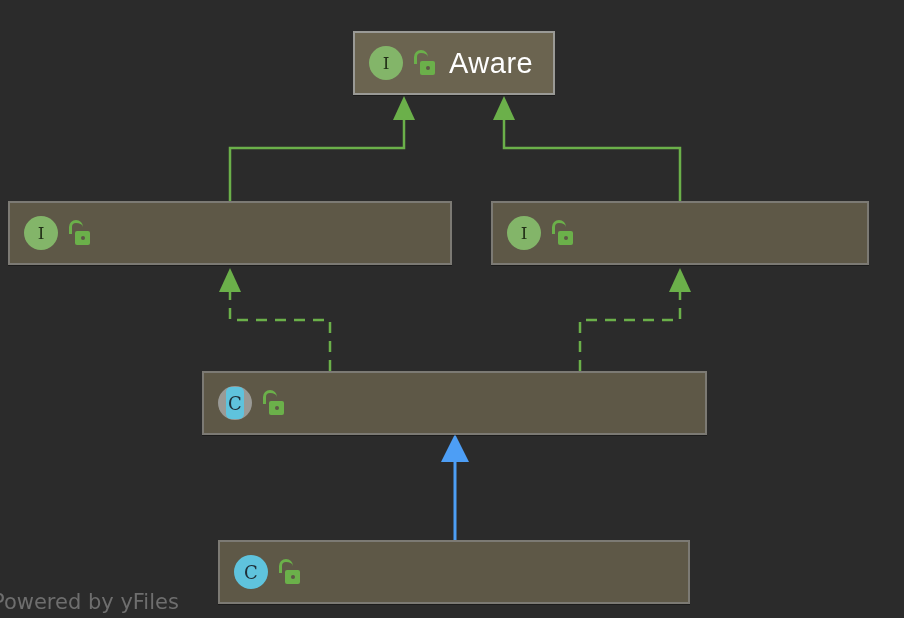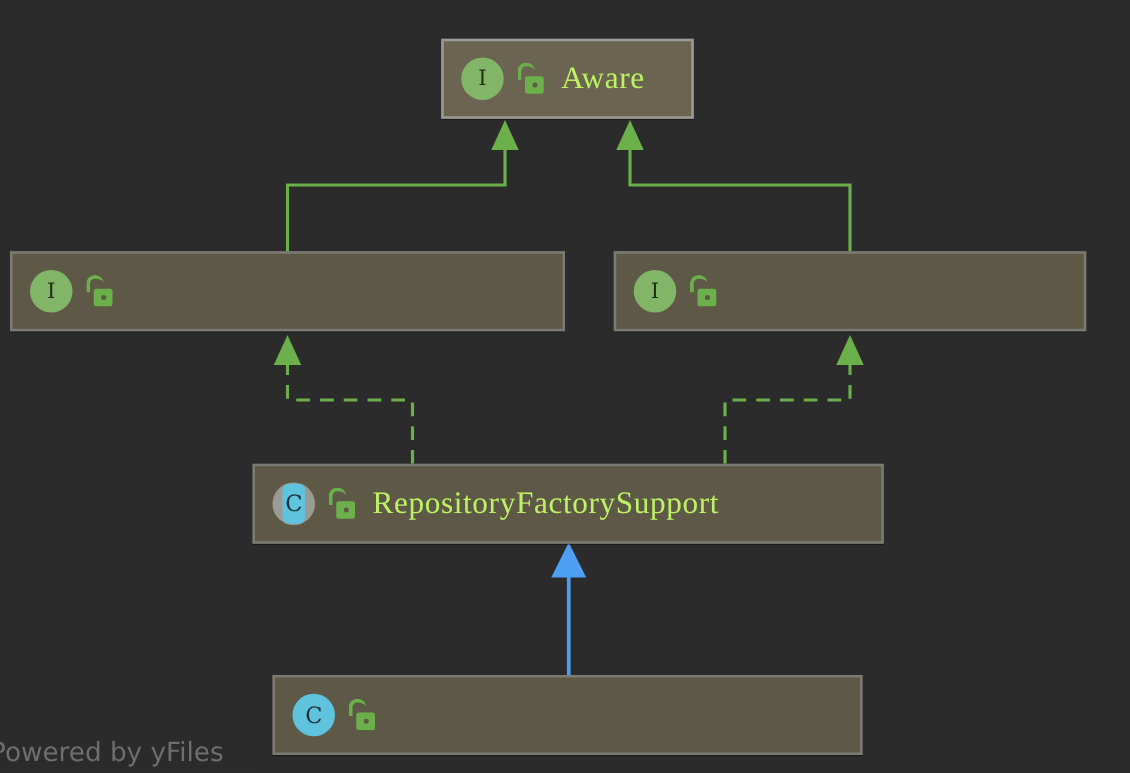--- a/index.html
+++ b/index.html
@@ -35,25 +35,25 @@
     align-items: center;
     padding-left: 14px;
     box-shadow: 0 1px 0 rgba(0,0,0,.35);
   }
   .node.dim {
     background: #5e5847;
     border-color: #7c7a74;
   }
 
   .node-label {
-    color: #bef264;
-    font-size: 25px;
+    color: #ffffff;
+    font-size: 29px;
     letter-spacing: .5px;
     white-space: nowrap;
-    font-family: Liberation Serif, serif;
+    font-family: Liberation Sans, sans-serif;
   }
 
   
   .kind {
     width: 34px;
     height: 34px;
     flex: 0 0 34px;
     position: relative;
     margin-right: 10px;
   }
@@ -204,21 +204,20 @@
     <span class="kind abs">
       <span class="disc"></span>
       <span class="bar"></span>
       <span class="glyph">C</span>
     </span>
     <span class="lock">
       <span class="shackle"></span>
         <span class="body"></span>
         <span class="hole"></span>
     </span>
-    <span class="node-label">RepositoryFactorySupport</span>
   </div>
 
   <div class="node dim" style="left:218px; top:540px; width:472px; height:64px;">
     <span class="kind cls">
       <span class="disc"></span>
       <span class="glyph">C</span>
     </span>
     <span class="lock">
       <span class="shackle"></span>
         <span class="body"></span>

